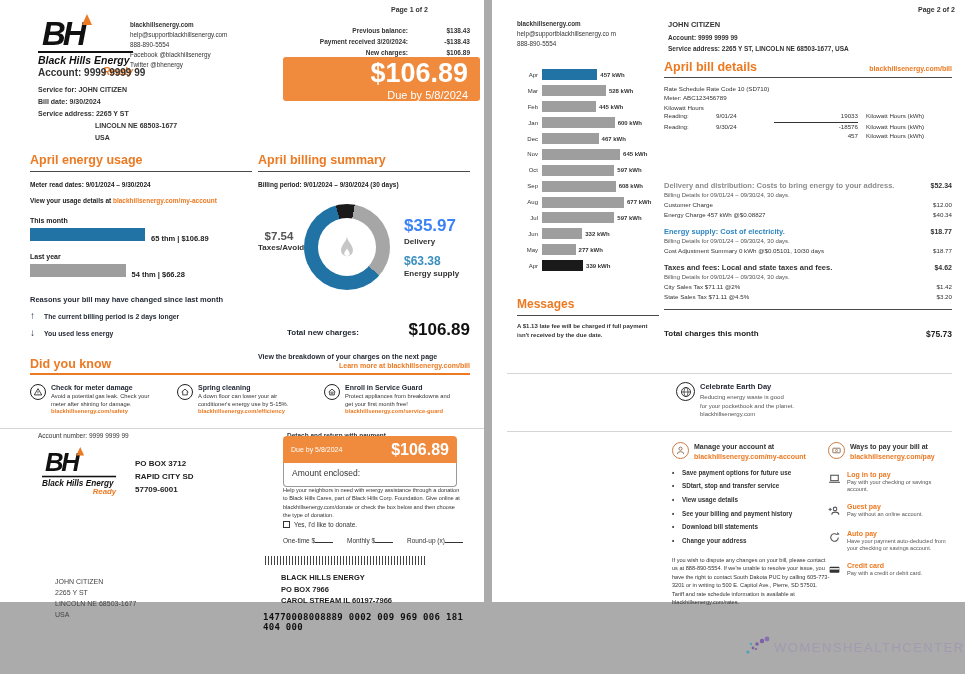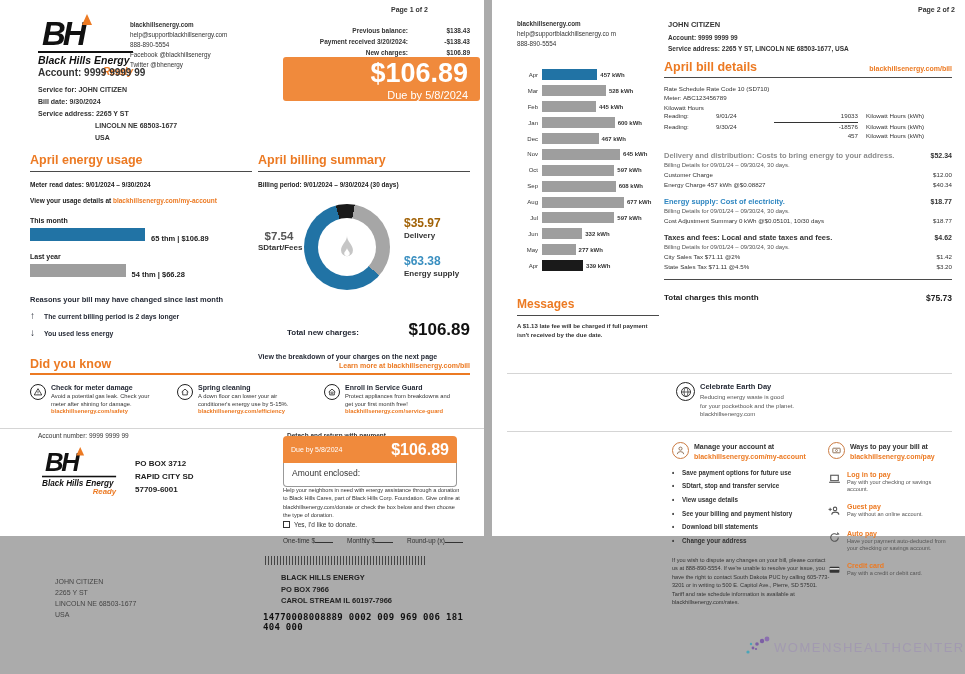--- a/index.html
+++ b/index.html
@@ -1,18 +1,18 @@
 <!DOCTYPE html>
 <html><head>
 <meta charset="utf-8">
 <style>
   * { margin:0; padding:0; box-sizing:border-box; }
   html,body { width:965px; height:674px; }
   body { background:#ABABAB; font-family:"Liberation Sans", sans-serif; color:#333; position:relative; overflow:hidden; }
-  .page { position:absolute; background:#fff; top:0; height:536px;text-decoration:underline; }
+  .page { position:absolute; background:#fff; top:0; height:602px;text-decoration:underline; }
   .p1 { left:0; width:484px; }
   .p2 { left:492px; width:473px; }
   .abs { position:absolute; }
   .b { font-weight:bold; }
   .orange { color:#EC7A23; }
   .dark { color:#1F2430; }
 
   
   .bh-logo { width:95px; }
   .bh-mark { font-size:33px; font-weight:900; font-style:italic; letter-spacing:-3px; color:#111; line-height:0.95; position:relative; padding-left:4px; }
@@ -84,21 +84,21 @@
   .rd-row .c1 { width:52px; }
   .rd-row .c2 { width:58px; }
   .rd-row .c3 { width:84px; text-align:right; }
   .rd-row .c4 { margin-left:8px; }
   .bd-group { margin-top:9px; }
   .bd-ghead { display:flex; align-items:baseline; }
   .bd-gtitle { flex:1; font-size:7.5px; font-weight:bold; }
   .bd-gamt { font-size:7px; font-weight:bold; color:#333; }
   .bd-detail { font-size:6px; color:#555; margin-top:2px; }
   .bd-line { display:flex; justify-content:space-between; font-size:6.2px; color:#333; margin-top:3px; }
-  .bd-total { display:flex; justify-content:space-between; border-top:1px solid #4a4a4a; margin-top:9px; padding-top:13px; }
+  .bd-total { display:flex; justify-content:space-between; border-top:1px solid #4a4a4a; margin-top:9px; padding-top:19px; }
 
   .hdr-ic { width:17px; height:17px; border:1.3px solid #CB7B42; border-radius:50%; display:flex; align-items:center; justify-content:center; flex:none; margin-right:5px; }
   .mg-title { font-size:7px; font-weight:bold; color:#333; line-height:1.4; }
   .mg-item { display:flex; font-size:6.3px; font-weight:bold; color:#333; line-height:1.3; margin-top:5.5px; }
   .mg-item .dot { width:10px; flex:none; }
   .pay-method { display:flex; margin-top:9px; }
   .pay-ic { width:14px; flex:none; margin-right:5px; color:#555; }
   .pay-lbl { font-size:7px; font-weight:bold; color:#EC7A23; }
   .pay-desc { font-size:5.6px; color:#555; line-height:1.35; margin-top:1px; }
 
@@ -191,24 +191,24 @@
         <div class="donut" style="background: conic-gradient(from -15deg, rgb(26, 26, 26) 0deg, rgb(26, 26, 26) 25.3943deg, rgb(166, 166, 166) 25.3943deg, rgb(166, 166, 166) 146.539deg, rgb(33, 115, 165) 146.539deg, rgb(33, 115, 165) 360deg);">
           <div class="donut-hole">
             <svg width="22" height="26" viewBox="0 0 24 28">
               <path d="M12 1 C12.5 8 5.5 11 5.5 17.5 a6.5 6.5 0 0 0 13 0 C18.5 11 11.5 8 12 1 Z" fill="#C6C6C6"></path>
               <path d="M12 14 c0.3 3.5 -3 4.5 -3 7 a3 3 0 0 0 6 0 c0 -2.5 -3.3 -3.5 -3 -7 Z" fill="#ffffff"></path>
             </svg>
           </div>
         </div>
         <div class="abs" style="left:0; top:32px; width:42px; text-align:center;">
           <div class="leg-amt" style="color: rgb(85, 85, 85);">$7.54</div>
-          <div class="leg-name">SDtart/Fees</div>
+          <div class="leg-name">Taxes/Avoid</div>
         </div>
         <div class="abs" style="left:146px; top:18px;">
-          <div class="leg-amt" style="font-size: 12px; color: #a16207;">$35.97</div>
+          <div class="leg-amt" style="font-size: 17px; color: #3b82f6;">$35.97</div>
           <div class="leg-name">Delivery</div>
         </div>
         <div class="abs" style="left:146px; top:56px;">
           <div class="leg-amt" style="font-size: 12px; color: rgb(58, 143, 192);">$63.38</div>
           <div class="leg-name">Energy supply</div>
         </div>
       </div>
       <div class="total-row">
         <span class="b" style="font-size:8px; color:#1F2430;">Total new charges:</span>
         <span class="b" style="font-size:17px; color:#111;">$106.89</span>
@@ -433,21 +433,21 @@
       </div>
       <div class="rd-row">
         <span class="c1"></span>
           <span class="c2"></span>
         <span class="c3">457</span>
         <span class="c4">Kilowatt Hours (kWh)</span>
       </div>
 
       <div class="bd-group">
         <div class="bd-ghead">
-          <span class="bd-gtitle" style="color: rgb(140, 140, 140);">Delivery and distribution:  Costs to bring energy to your address.</span>
+          <span class="bd-gtitle" style="color: rgb(140, 140, 140); margin-top: 30px;">Delivery and distribution:  Costs to bring energy to your address.</span>
           <span class="bd-gamt">$52.34</span>
         </div>
         <div class="bd-detail">Billing Details for 09/01/24  – 09/30/24,  30 days.</div>
         <div class="bd-line">
             <span>Customer Charge</span>
             <span>$12.00</span>
           </div>
         <div class="bd-line">
             <span>Energy Charge  457 kWh  @$0.08827</span>
             <span>$40.34</span>

